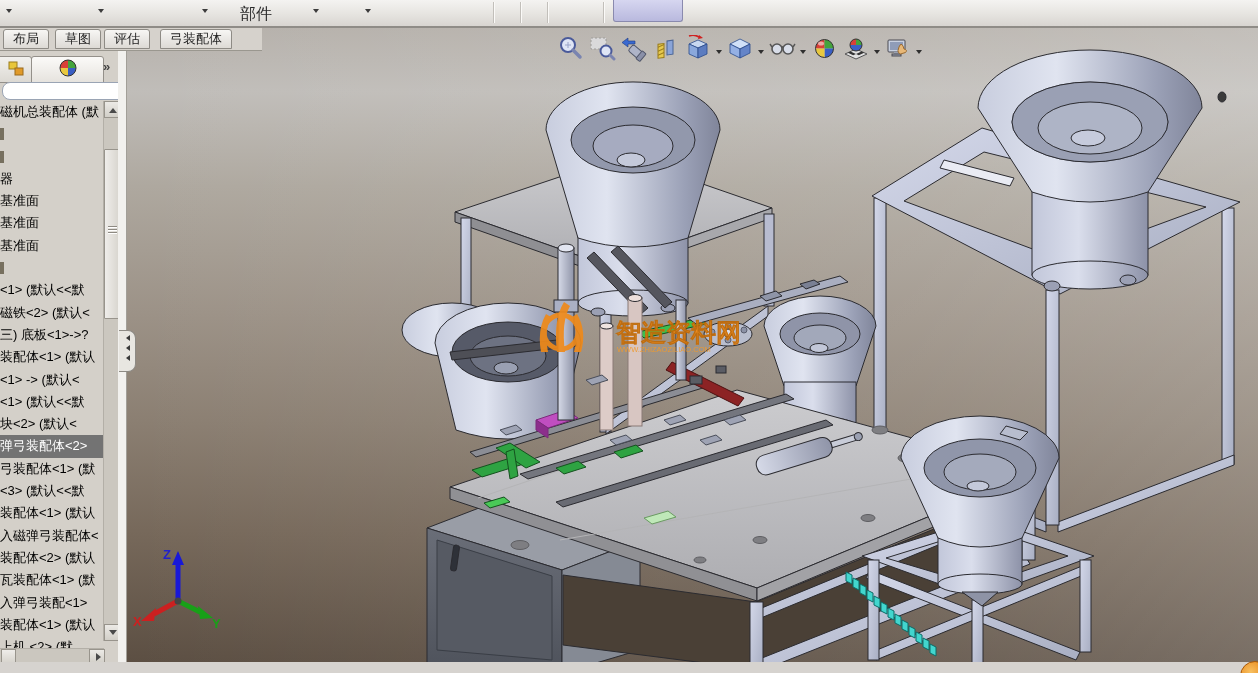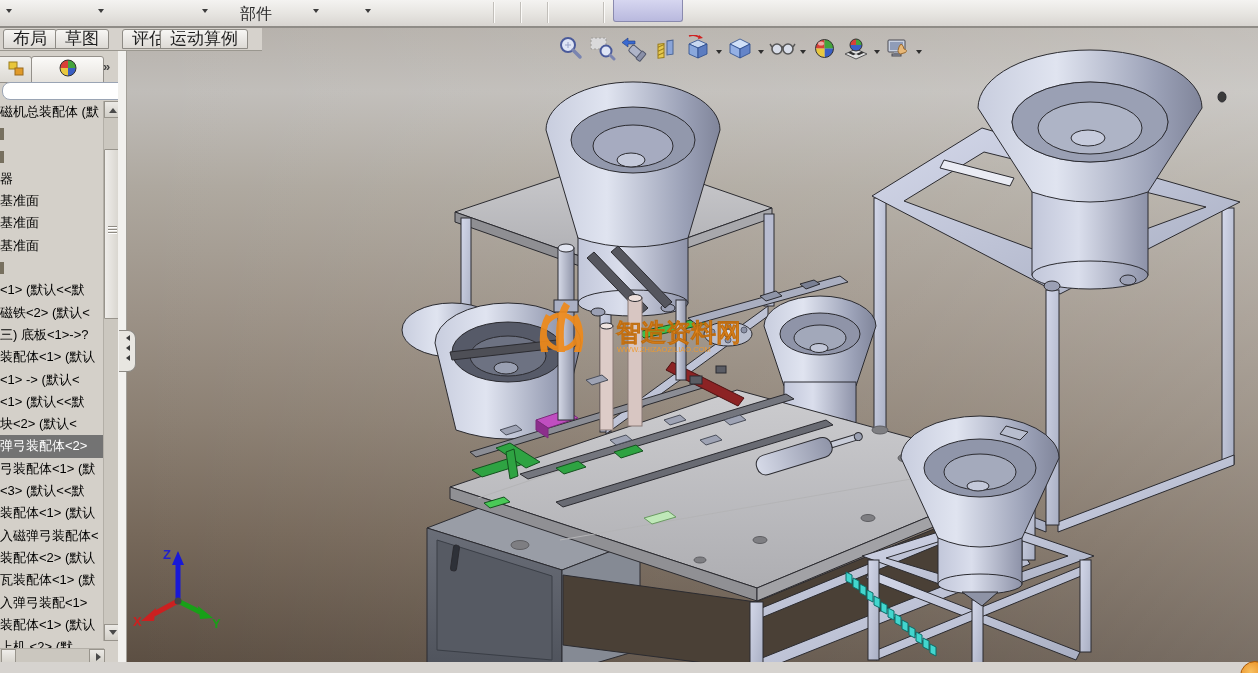--- a/index.html
+++ b/index.html
@@ -11,21 +11,21 @@
   .tcaret{position:absolute;top:9px;width:0;height:0;border:3px solid transparent;
     border-top:4px solid #3c3c3c;}
   #component-label{position:absolute;left:240px;top:4px;font-size:16px;color:#2a2a2a;}
   .tsep{position:absolute;top:2px;width:1px;height:21px;background:#c2bfba;box-shadow:1px 0 0 #fbfaf8;}
   #active-toolbar-button{position:absolute;left:613px;top:0;width:68px;height:21px;
     background:linear-gradient(#d6d6f0,#b9b9de);border:1px solid #8a8aae;border-top:none;
     border-radius:0 0 3px 3px;}
   
   #cmd-tabs{position:absolute;left:0;top:28px;width:262px;height:22px;z-index:30;
     background:#d6d2cc;border-bottom:1px solid #9a978f;}
-  .ctab{position:absolute;top:1px;height:18px;line-height:18px;padding:0 9px;font-size:17px;
+  .ctab{position:absolute;top:1px;height:18px;line-height:18px;padding:0 9px;font-size:13px;
     color:#1f1f1f;background:linear-gradient(#f7f6f4,#dddad5);border:1px solid #8e8b85;
     border-radius:3px 3px 0 0;white-space:nowrap;}
   
   #left-panel{position:absolute;left:0;top:50px;width:118px;height:612px;z-index:25;
     background:#d4d0c9;overflow:hidden;}
   .ptab{position:absolute;top:6px;height:25px;background:linear-gradient(#f2f1ee,#dcd9d3);
     border:1px solid #94908a;border-radius:3px 3px 0 0;}
   #panel-tab-feature{left:-6px;width:36px;}
   #panel-tab-display{left:31px;width:71px;background:linear-gradient(#fbfaf8,#e6e3de);}
   #panel-overflow{position:absolute;left:103px;top:9px;font-size:13px;font-weight:bold;color:#444;}
@@ -431,22 +431,22 @@
   <div class="tsep" style="left:493px"></div>
   <div class="tsep" style="left:520px"></div>
   <div class="tsep" style="left:547px"></div>
   <div class="tsep" style="left:603px"></div>
   <div id="active-toolbar-button"></div>
 </div>
 
 <div id="cmd-tabs">
   <div class="ctab" style="left:3px"><span>布局</span></div>
   <div class="ctab" style="left:55px"><span>草图</span></div>
-  <div class="ctab" style="left:122px"><span>评估</span></div>
-  <div class="ctab" style="left:160px"><span>运动算例</span></div>
+  <div class="ctab" style="left:104px"><span>评估</span></div>
+  <div class="ctab" style="left:160px"><span>弓装配体</span></div>
 </div>
 
 <div id="left-panel">
   <div class="ptab" id="panel-tab-feature">
     <svg width="30" height="23">
         <rect x="14" y="5" width="8" height="7" fill="#e8c63a" stroke="#9a7d1c"></rect>
         <rect x="20" y="11" width="8" height="7" fill="#e09a2a" stroke="#9a6a1c"></rect>
       </svg>
   </div>
   <div class="ptab" id="panel-tab-display">

